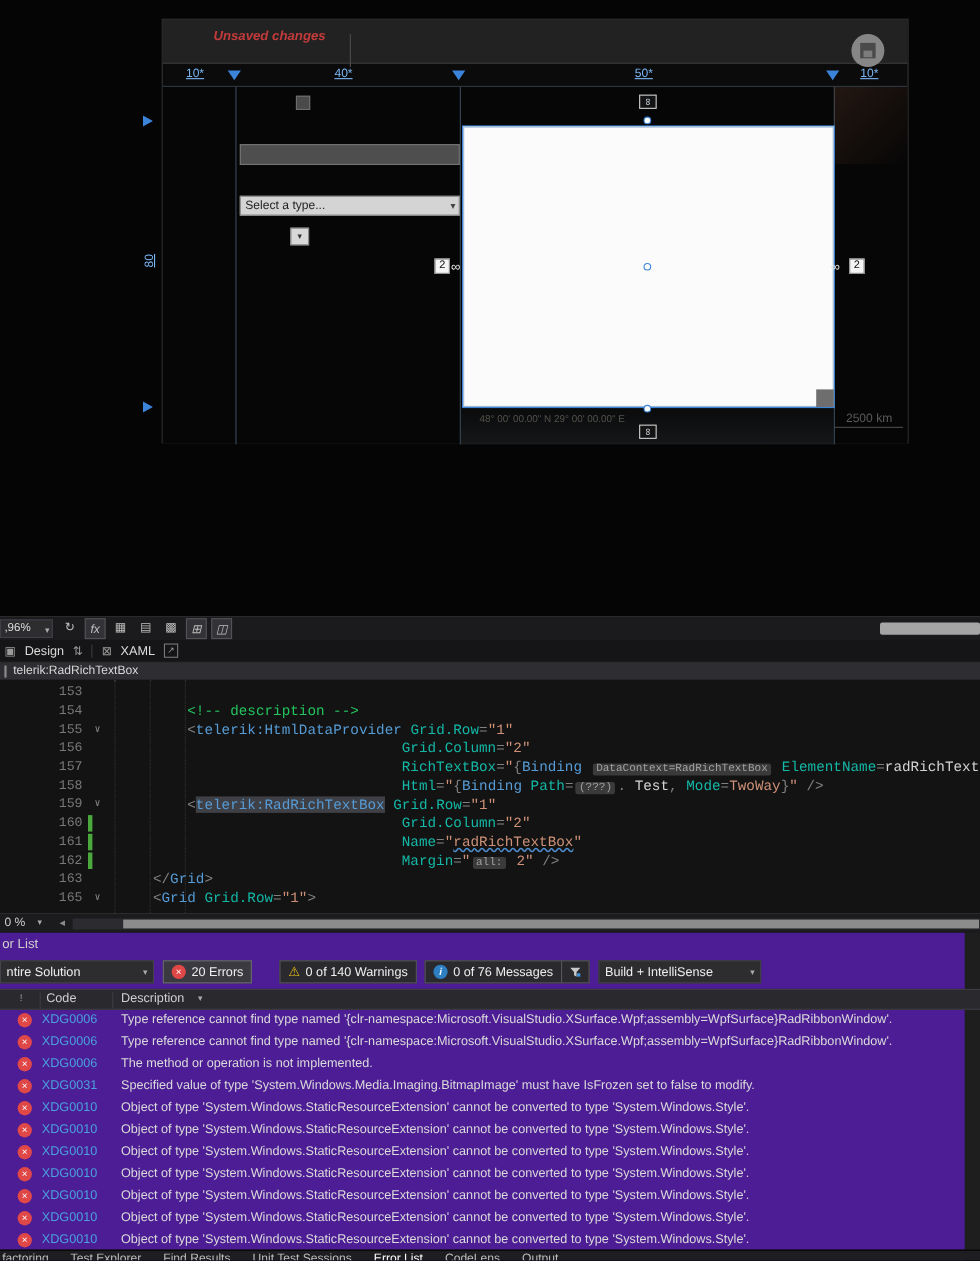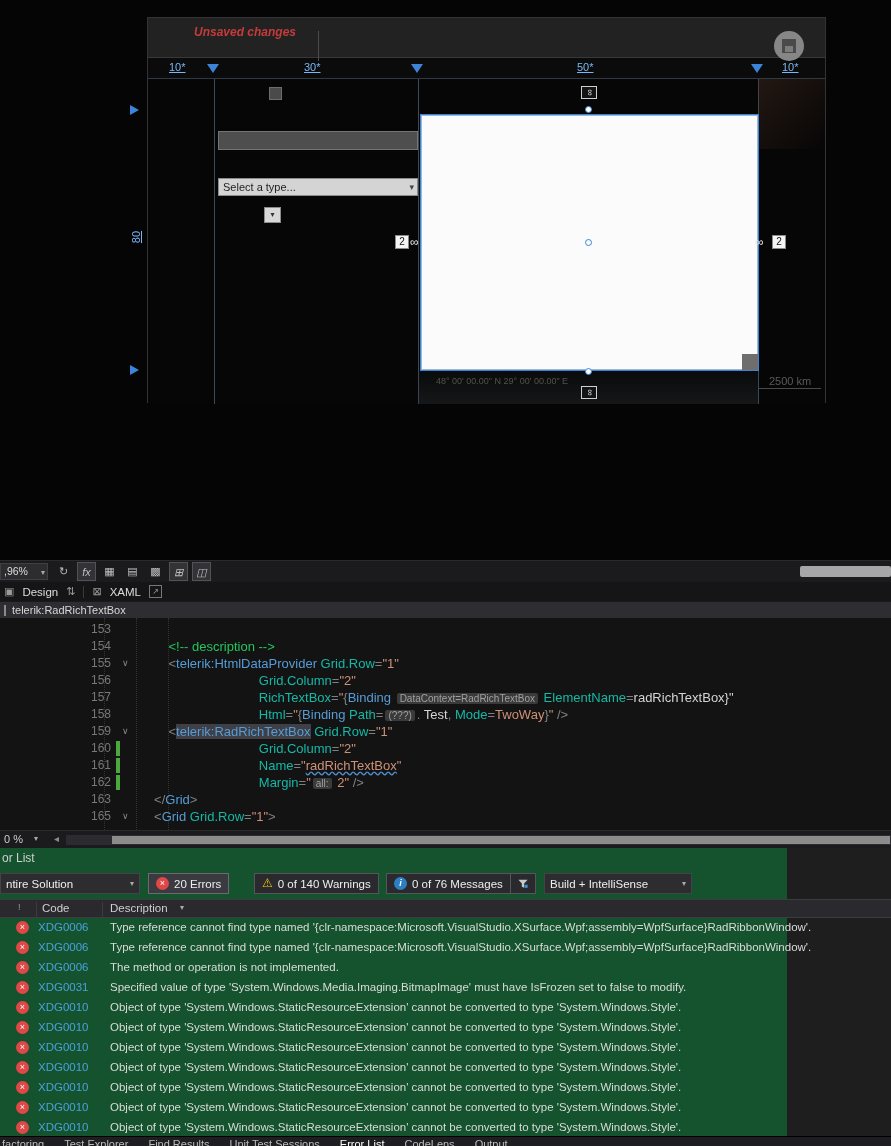--- a/index.html
+++ b/index.html
@@ -57,41 +57,41 @@
   .viewbar .popout{width:13px;height:13px;border:1px solid #777;color:#9a9a9a;font-size:8px;text-align:center;line-height:11px;}
 
   
   .breadcrumb{position:absolute;left:0;top:601px;width:891px;height:17px;background:#2e2e32;border-top:1px solid #1a1a1a;color:#d6d6d6;font-size:11px;line-height:17px;display:flex;align-items:center;}
   .breadcrumb .lead{width:2px;height:11px;background:#8a8a8a;margin:0 6px 0 4px;}
 
   
   .editor{position:absolute;left:0;top:618px;width:891px;height:212px;background:#131313;overflow:hidden;}
   .guide{position:absolute;top:0;bottom:0;width:0;border-left:1px dotted #333;}
   #code-lines{position:absolute;left:0;top:3px;right:0;}
-  .code-line{position:relative;height:17px;font-family:Liberation Sans, sans-serif;font-size:13px;line-height:17px;margin-left:36px;}
+  .code-line{position:relative;height:17px;font-family:Liberation Mono, monospace;font-size:13px;line-height:17px;}
   .ln{position:absolute;left:0;width:75px;text-align:right;color:#787878;font-size:12px;}
   .chbar{position:absolute;left:80px;top:1px;width:4px;height:15px;background:#4aa83c;}
   .chev{position:absolute;left:86px;top:0;color:#8a8a8a;font-size:9px;}
   .code{position:absolute;left:100px;white-space:pre;}
   .tk-t{color:#d4d4d4;} .tk-d{color:#808080;} .tk-e{color:#569cd6;} .tk-a{color:#14b8a6;}
   .tk-v{color:#ce9178;} .tk-c{color:#22c55e;}
   .tk-h{background:#3a3a3a;color:#a0a0a0;font-size:10px;padding:0 3px;border-radius:2px;margin:0 2px;}
   .tk-ehl{color:#569cd6;background:#3f3f46;}
   .tk-vu{color:#ce9178;text-decoration:underline;text-decoration-style:wavy;text-decoration-color:#4f8fd0;}
 
   
   .edbottom{position:absolute;left:0;top:830px;width:891px;height:18px;background:#1b1b1d;border-top:1px solid #2a2a2a;color:#ccc;font-size:11px;}
   .edzoom{position:absolute;left:4px;top:2px;}
   .edzoom-arrow{position:absolute;left:34px;top:3px;font-size:8px;color:#aaa;}
   .edleft{position:absolute;left:54px;top:2px;color:#8a8a8a;font-size:10px;}
   .edtrack{position:absolute;left:66px;top:4px;width:825px;height:10px;background:#2c2c30;}
   .edthumb{position:absolute;left:46px;top:1px;width:778px;height:8px;background:#8c8c8c;}
 
   
-  .errorlist{position:absolute;left:0;top:848px;width:787px;height:298px;background:#14532d;}
+  .errorlist{position:absolute;left:0;top:848px;width:877px;height:298px;background:#4c1d95;}
   .el-title{position:absolute;left:2px;top:3px;color:#cfcfcf;font-size:12px;}
   .combo{position:absolute;height:21px;background:#2d2d30;border:1px solid #43434a;color:#eee;font-size:11.5px;display:flex;align-items:center;padding:0 5px;text-align:center;}
   .combo .arrow{margin-left:auto;font-size:8px;color:#aaa;padding-left:6px;}
   .fbtn{position:absolute;height:21px;border:1px solid #55555a;background:#2a2a2e;color:#eee;font-size:11.5px;display:flex;align-items:center;gap:5px;padding:0 7px;}
   .fbtn.sel{background:#3a3a40;border-color:#6a6a70;}
   .sev-err{width:13px;height:13px;border-radius:50%;background:#e04747;color:#fff;font-size:9px;line-height:13px;text-align:center;flex:0 0 auto;}
   .sev-warn{color:#f2c812;font-size:12px;line-height:13px;}
   .sev-info{width:13px;height:13px;border-radius:50%;background:#2e7fc2;color:#fff;font-size:9px;line-height:13px;text-align:center;font-style:italic;font-weight:bold;}
   .el-header{position:absolute;left:0;top:51px;width:891px;height:19px;background:#29292e;border-top:1px solid #3c3c42;border-bottom:1px solid #3c3c42;color:#d0d0d0;font-size:11.5px;}
   .hsep{position:absolute;top:2px;width:1px;height:15px;background:#3c3c42;}
@@ -144,21 +144,21 @@
         <span class="chain" style="left:262px;top:157px">∞</span>
         <span class="chain" style="left:607px;top:157px">∞</span>
         <span class="mbadge" style="left:624px;top:156px">2</span>
         <span class="grip"></span>
         <span class="map-coord">48° 00' 00.00" N 29° 00' 00.00" E</span>
         <span class="map-scale">2500 km</span>
         <span class="map-scalebar"></span>
       </div>
     </div>
     <span class="col-label" style="left:169px">10*</span>
-    <span class="col-label" style="left:304px">30*</span>
+    <span class="col-label" style="left:304px">40*</span>
     <span class="col-label" style="left:577px">50*</span>
     <span class="col-label" style="left:782px">10*</span>
     <span class="tri-d" style="left:207px"></span>
     <span class="tri-d" style="left:411px"></span>
     <span class="tri-d" style="left:751px"></span>
     <span class="tri-r" style="top:105px"></span>
     <span class="tri-r" style="top:365px"></span>
     <span class="row-label">80</span>
   </div>
 

